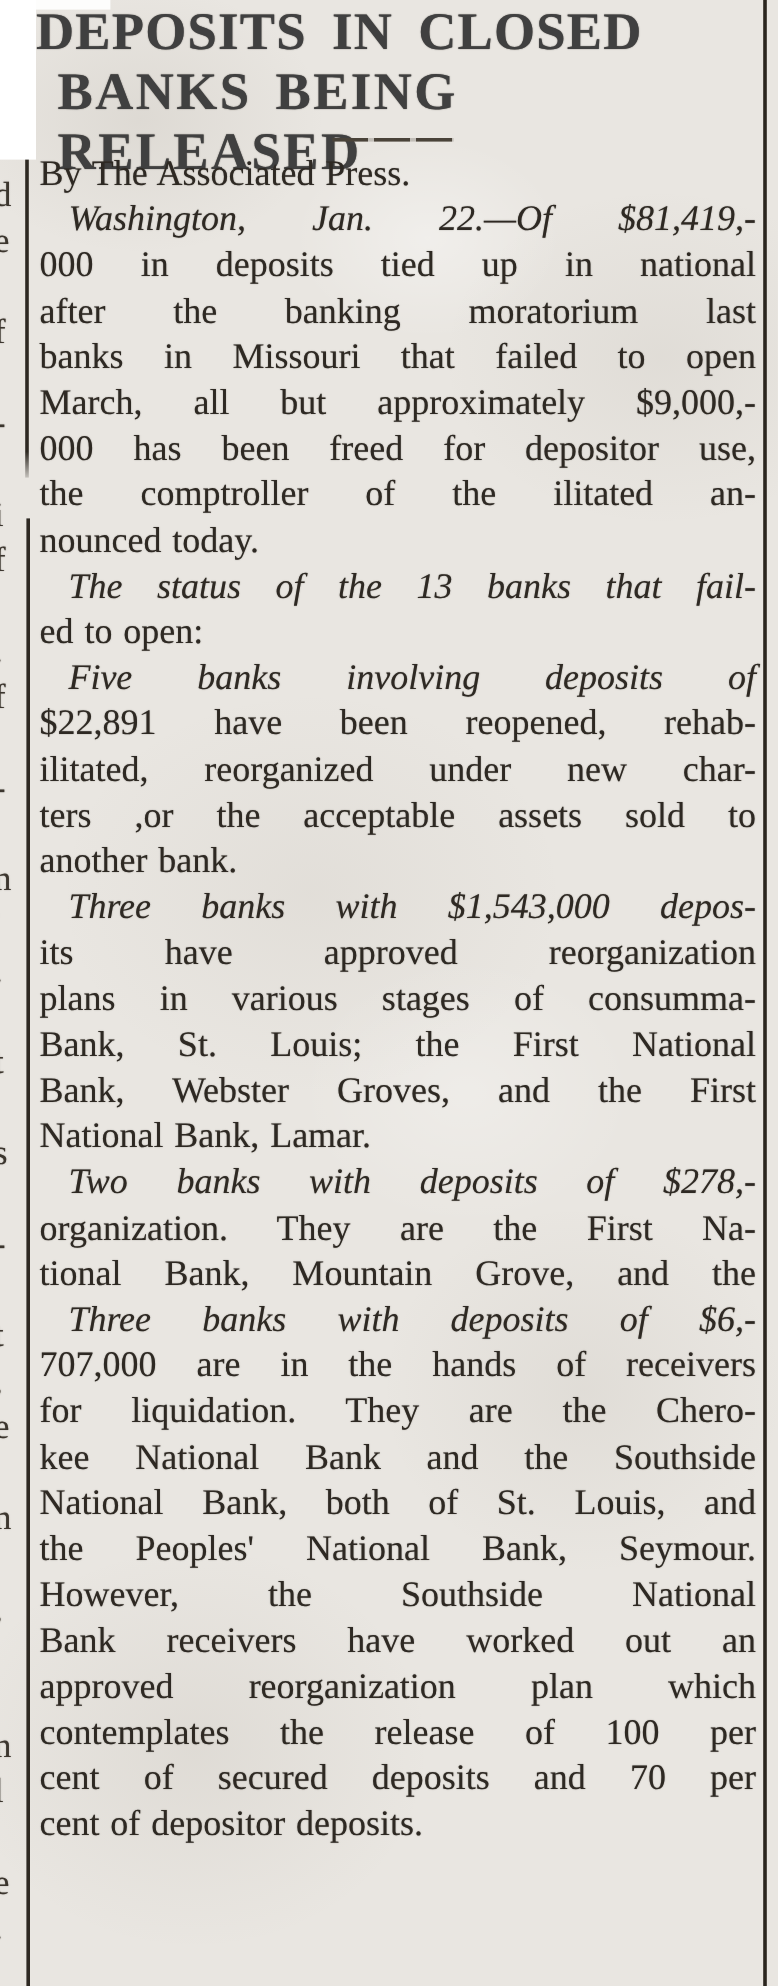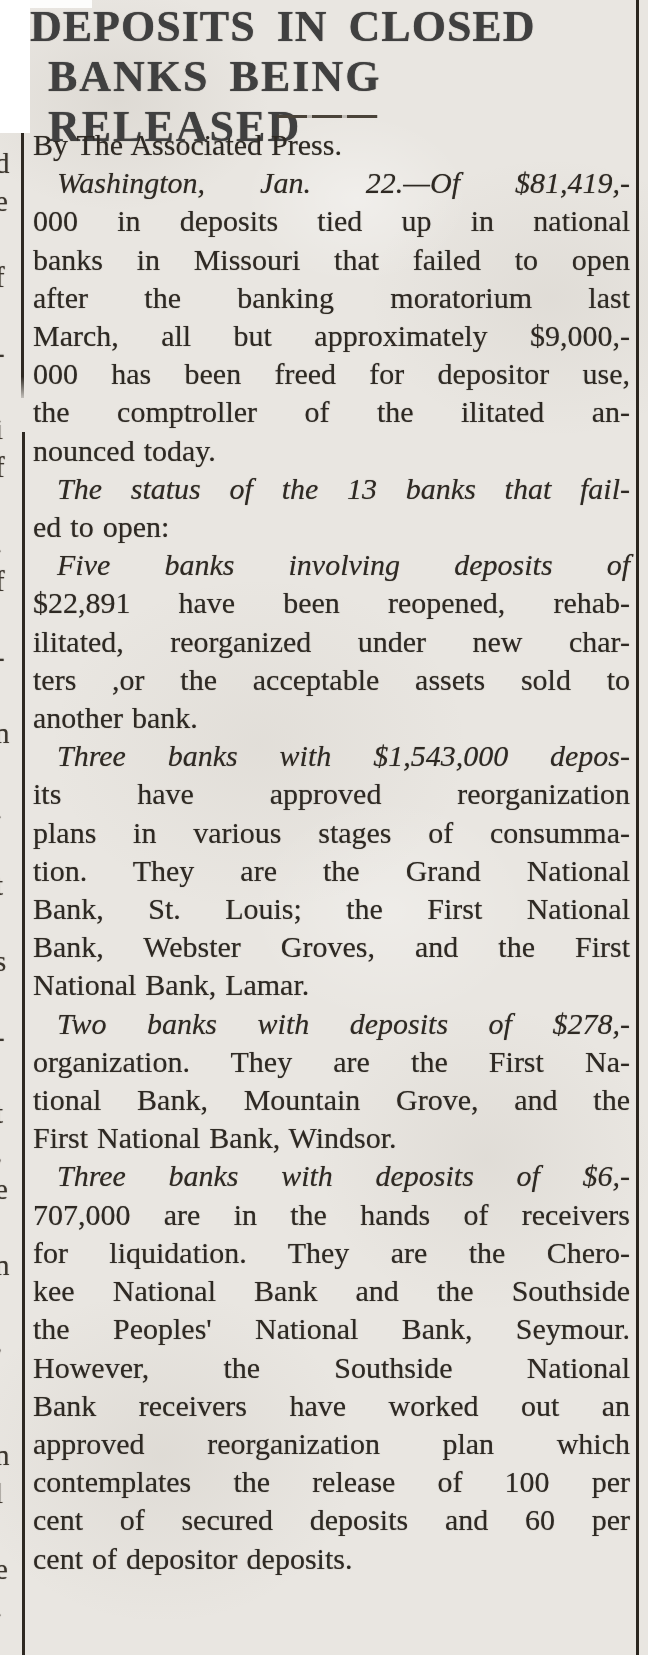--- a/index.html
+++ b/index.html
@@ -136,48 +136,47 @@
 <span class="frag" style="top:1326px">,</span>
 <span class="frag" style="top:1440px">n</span>
 <span class="frag" style="top:1478px">l</span>
 <span class="frag" style="top:1554px">e</span>
 <span class="frag" style="top:1592px">.</span>
 
 <div class="article">
   <div class="ln end byline">By The Associated Press.</div>
   <div class="ln ind">Washington, Jan. 22.—Of $81,419,-</div>
   <div class="ln">000 in deposits tied up in national</div>
+  <div class="ln">after the banking moratorium last</div>
   <div class="ln">banks in Missouri that failed to open</div>
-  <div class="ln">after the banking moratorium last</div>
   <div class="ln">March, all but approximately $9,000,-</div>
   <div class="ln">000 has been freed for depositor use,</div>
   <div class="ln">the comptroller of the ilitated an-</div>
   <div class="ln end">nounced today.</div>
   <div class="ln ind">The status of the 13 banks that fail-</div>
   <div class="ln end">ed to open:</div>
   <div class="ln ind">Five banks involving deposits of</div>
   <div class="ln">$22,891 have been reopened, rehab-</div>
   <div class="ln">ilitated, reorganized under new char-</div>
   <div class="ln">ters ,or the acceptable assets sold to</div>
   <div class="ln end">another bank.</div>
   <div class="ln ind">Three banks with $1,543,000 depos-</div>
   <div class="ln">its have approved reorganization</div>
   <div class="ln">plans in various stages of consumma-</div>
-  <div class="ln">tion.  They are the Grand National</div>
   <div class="ln">Bank, St. Louis; the First National</div>
   <div class="ln">Bank, Webster Groves, and the First</div>
   <div class="ln end">National Bank, Lamar.</div>
   <div class="ln ind">Two banks with deposits of $278,-</div>
   <div class="ln">organization.  They are the First Na-</div>
   <div class="ln">tional Bank, Mountain Grove, and the</div>
-  <div class="ln end">First National Bank, Windsor.</div>
   <div class="ln ind">Three banks with deposits of $6,-</div>
   <div class="ln">707,000 are in the hands of receivers</div>
   <div class="ln">for liquidation.  They are the Chero-</div>
   <div class="ln">kee National Bank and the Southside</div>
+  <div class="ln">National Bank, both of St. Louis, and</div>
   <div class="ln">the Peoples' National Bank, Seymour.</div>
   <div class="ln">However, the Southside National</div>
   <div class="ln">Bank receivers have worked out an</div>
   <div class="ln">approved reorganization plan which</div>
   <div class="ln">contemplates the release of 100 per</div>
-  <div class="ln">cent of secured deposits and 60 per</div>
+  <div class="ln">cent of secured deposits and 70 per</div>
   <div class="ln end">cent of depositor deposits.</div>
 </div>
 
 </body></html>

